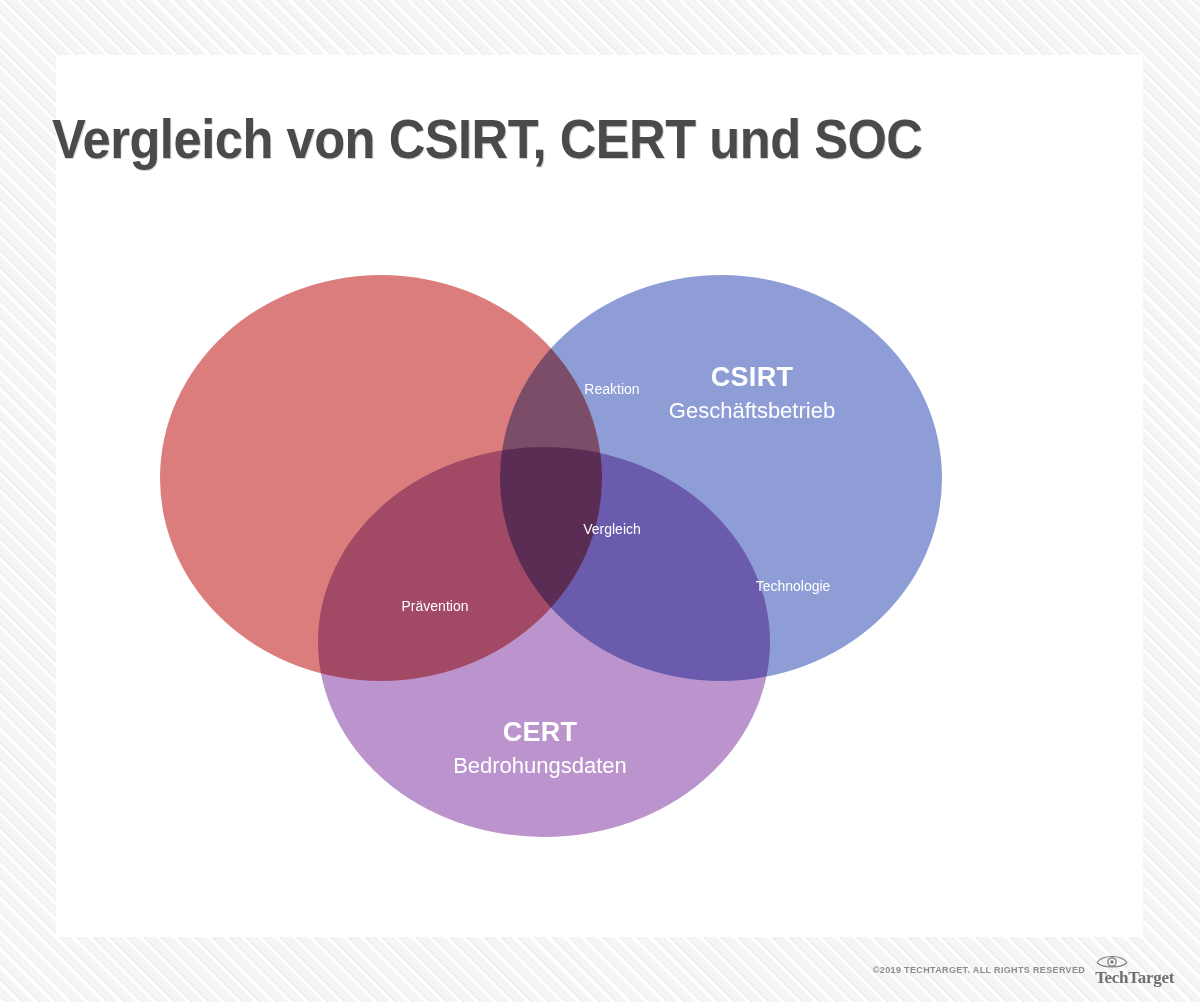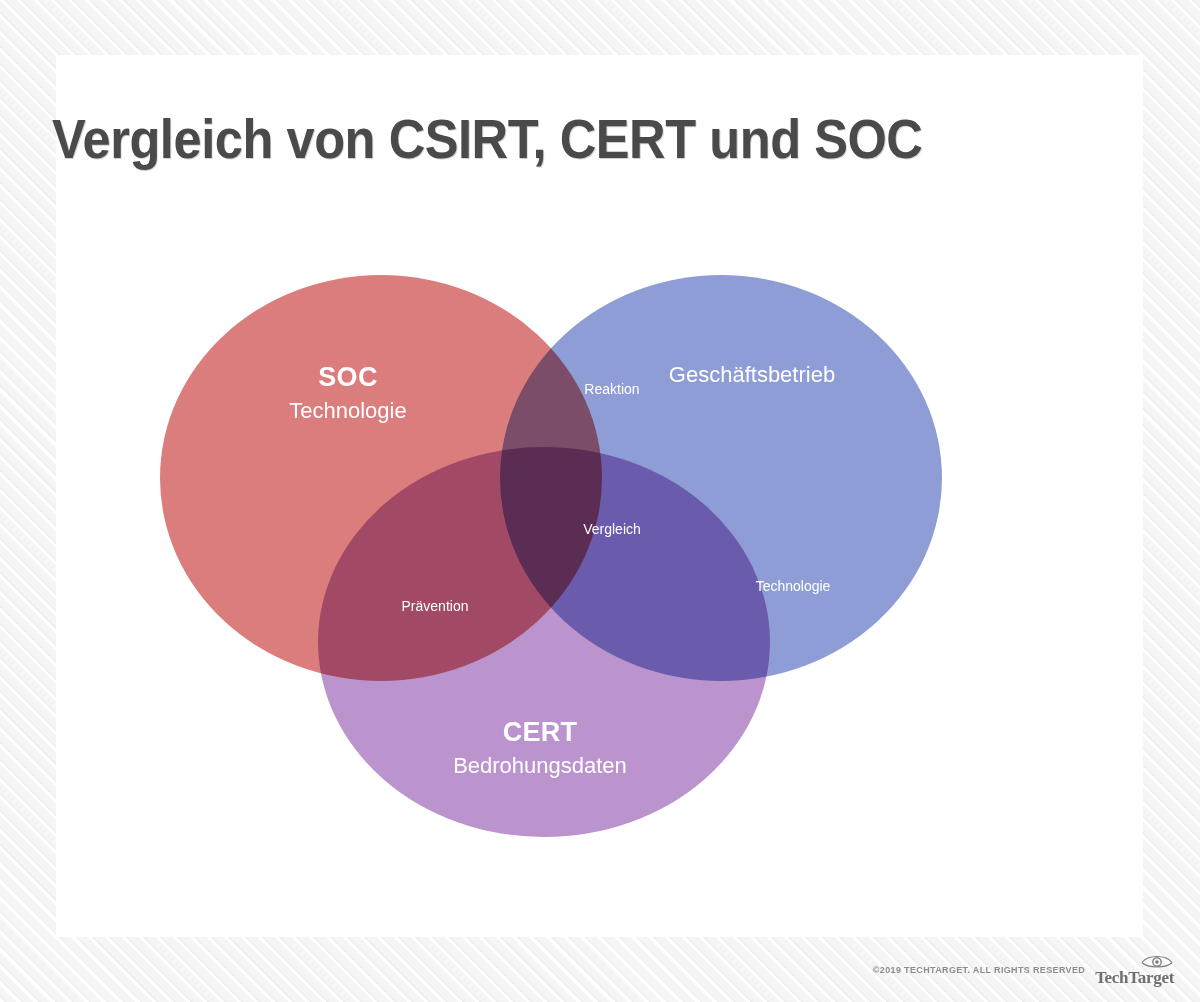--- a/index.html
+++ b/index.html
@@ -136,21 +136,21 @@
     font-size: 9px;
     font-weight: bold;
     letter-spacing: 0.35px;
     color: #8d8d8d;
     white-space: nowrap;
     padding-left: 28px;
   }
   .tt-logo {
     display: flex;
     flex-direction: column;
-    align-items: flex-end;
+    align-items: flex-start;
     line-height: 1;
   }
   .tt-eye { display: block; }
   .tt-word {
     font-family: "Liberation Serif", serif;
     font-weight: bold;
     font-size: 17px;
     color: #6f6f6f;
     letter-spacing: -0.3px;
     margin-top: 1px;
@@ -164,26 +164,23 @@
   <div class="card"></div>
 
   <h1 class="title">Vergleich von CSIRT, CERT und SOC</h1>
 
   <div class="venn">
 
     <div class="circle circle-soc"></div>
     <div class="circle circle-csirt"></div>
     <div class="circle circle-cert"></div>
 
-    <div class="lbl lbl-soc">
-      <span class="name">SOC</span>
-      <span class="sub">Technologie</span>
-    </div>
 
     <div class="lbl lbl-csirt">
+      <span class="name">CSIRT</span>
       <span class="sub">Geschäftsbetrieb</span>
     </div>
 
     <div class="lbl lbl-cert">
       <span class="name">CERT</span>
       <span class="sub">Bedrohungsdaten</span>
     </div>
 
     <div class="lbl single lbl-reaktion">Reaktion</div>
 

